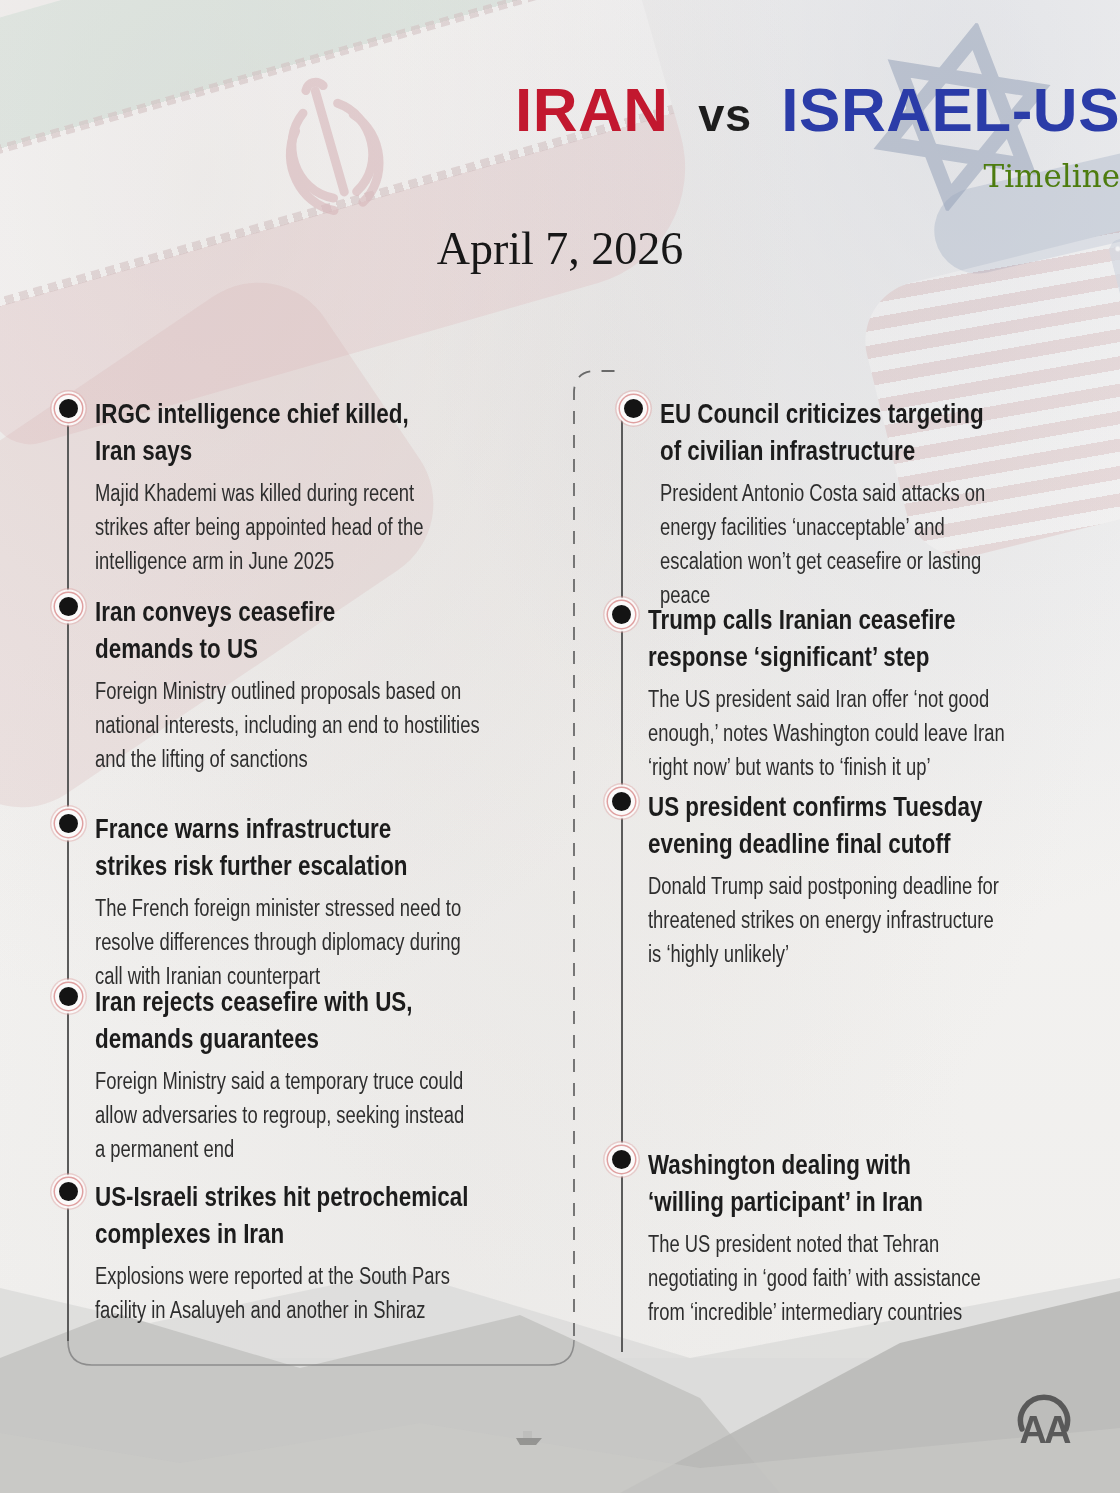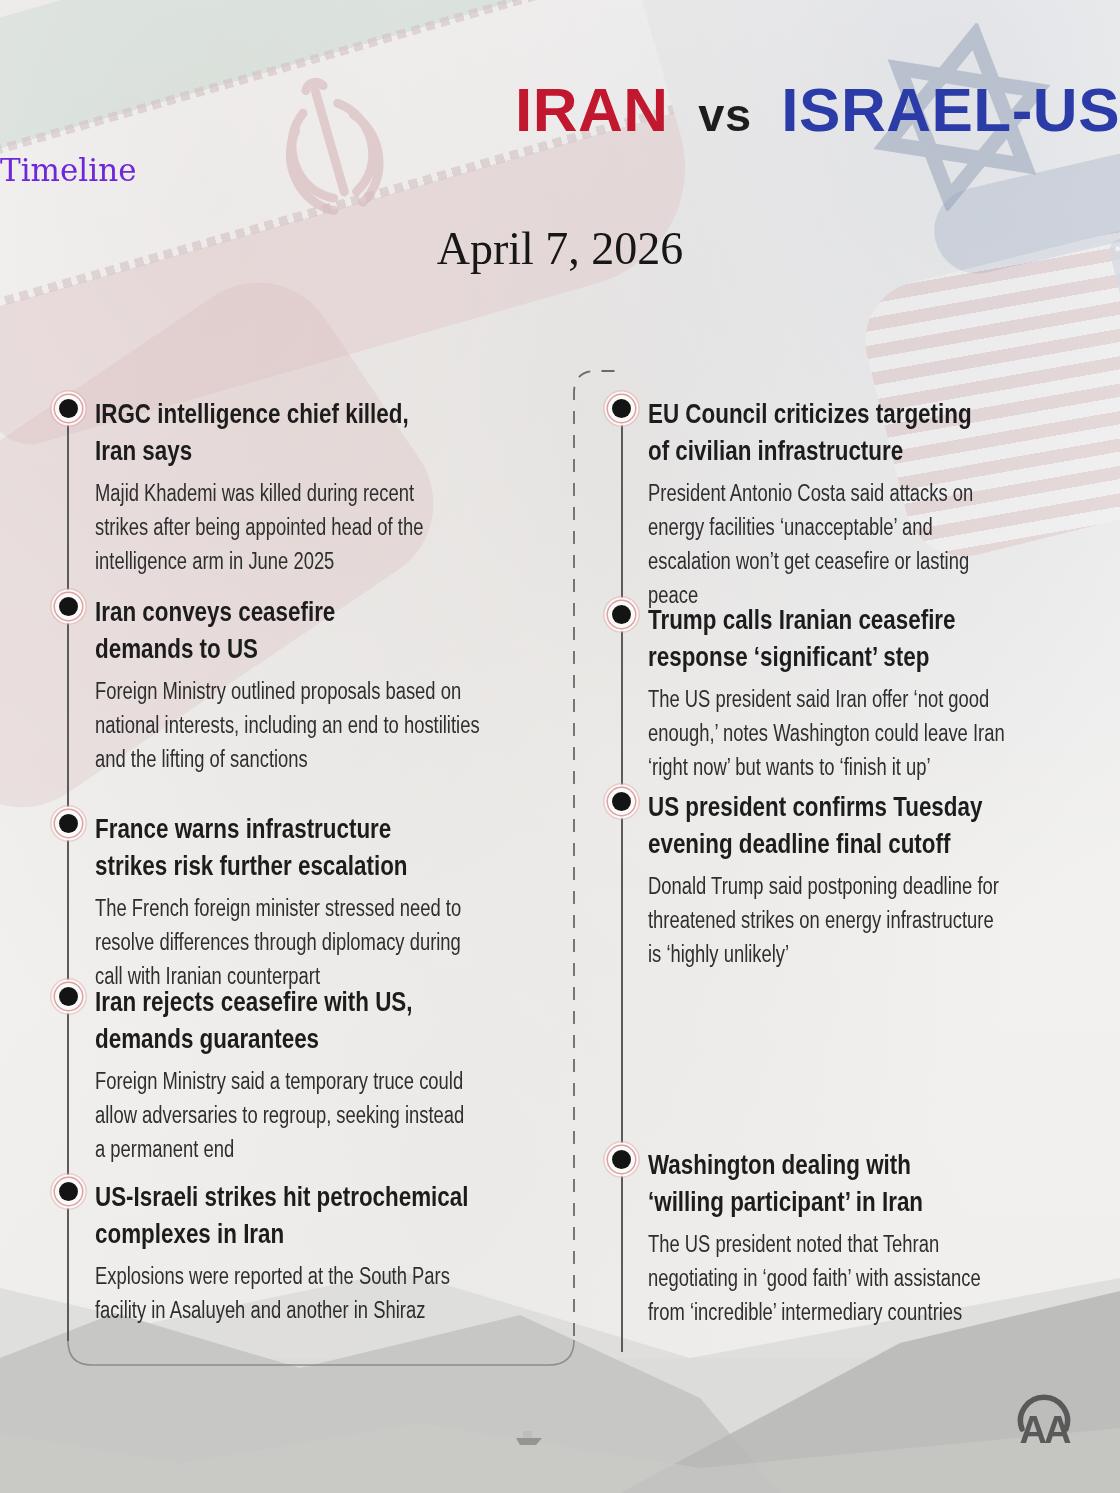--- a/index.html
+++ b/index.html
@@ -28,32 +28,32 @@
     transform:rotate(-14deg);opacity:.55;border-radius:60px 0 0 60px;
     background:repeating-linear-gradient(4deg, rgba(212,166,166,.5) 0 13px, rgba(251,249,248,.55) 13px 27px);}
   .us-canton{position:absolute;right:10px;top:8px;width:170px;height:120px;border-radius:12px;
     background:radial-gradient(circle at 9px 9px, rgba(255,255,255,.9) 2px, transparent 3px) 0 0/22px 22px,
                rgba(198,204,216,.75);}
   
   .title-line{position:absolute;top:74px;left:0;width:100%;text-align:right;z-index:3;
     font-weight:800;font-size:62px;letter-spacing:.5px;white-space:nowrap;}
   .t-red{color:#C2182F;} .t-blue{color:#2B3CA8;}
   .t-vs{color:#1d1d1d;font-size:47px;padding:0 12px;}
-  .subtitle{position:absolute;top:152px;left:0;width:100%;text-align:left;z-index:3;
-    font-family:"DejaVu Serif",serif;font-size:31px;color:#6d28d9;}
+  .subtitle{position:absolute;top:158px;left:0;width:100%;text-align:right;z-index:3;
+    font-family:"DejaVu Serif",serif;font-size:31px;color:#4d7c0f;}
   .date{position:absolute;top:222px;left:0;width:100%;text-align:center;z-index:3;
     font-family:Liberation Serif, serif;font-size:46px;color:#171717;}
   
   .frame{position:absolute;inset:0;z-index:1;}
   
   .item{position:absolute;z-index:2;}
   .item.left{left:95px;width:462px;}
   .item.right{left:648px;width:420px;}
   .l0{top:395px;} .l1{top:593px;} .l2{top:788px;margin-top:22px;} .l3{top:983px;} .l4{top:1178px;}
-  .r0{top:395px;} .r1{top:601px;} .r2{top:788px;} .r3{top:983px;} .r4{top:1146px;}
+  .r0{top:395px;margin-left:12px;} .r1{top:601px;} .r2{top:788px;} .r3{top:983px;} .r4{top:1146px;}
   .bullet{position:absolute;left:-36px;top:4px;width:19px;height:19px;border-radius:50%;
     background:#141414;
     box-shadow:0 0 0 4px #fbfafa, 0 0 0 5.5px #dfa0a0, 0 0 0 7.5px rgba(251,250,250,.95), 0 0 0 9px rgba(223,158,158,.4);}
   .ttl{margin:0 0 7px 0;font-weight:800;font-size:28px;line-height:37px;color:#1c1c1c;
     white-space:pre-line;transform:scaleX(.8);transform-origin:left top;width:125%;}
   .bod{margin:0;font-weight:400;font-size:23px;line-height:34px;color:#2e2e2e;
     white-space:pre-line;transform:scaleX(.8);transform-origin:left top;width:125%;}
   
   .landscape{position:absolute;left:0;bottom:0;width:1120px;height:230px;z-index:0;}
   .aa-logo{position:absolute;left:1006px;top:1380px;width:76px;height:76px;z-index:4;opacity:.88;}

